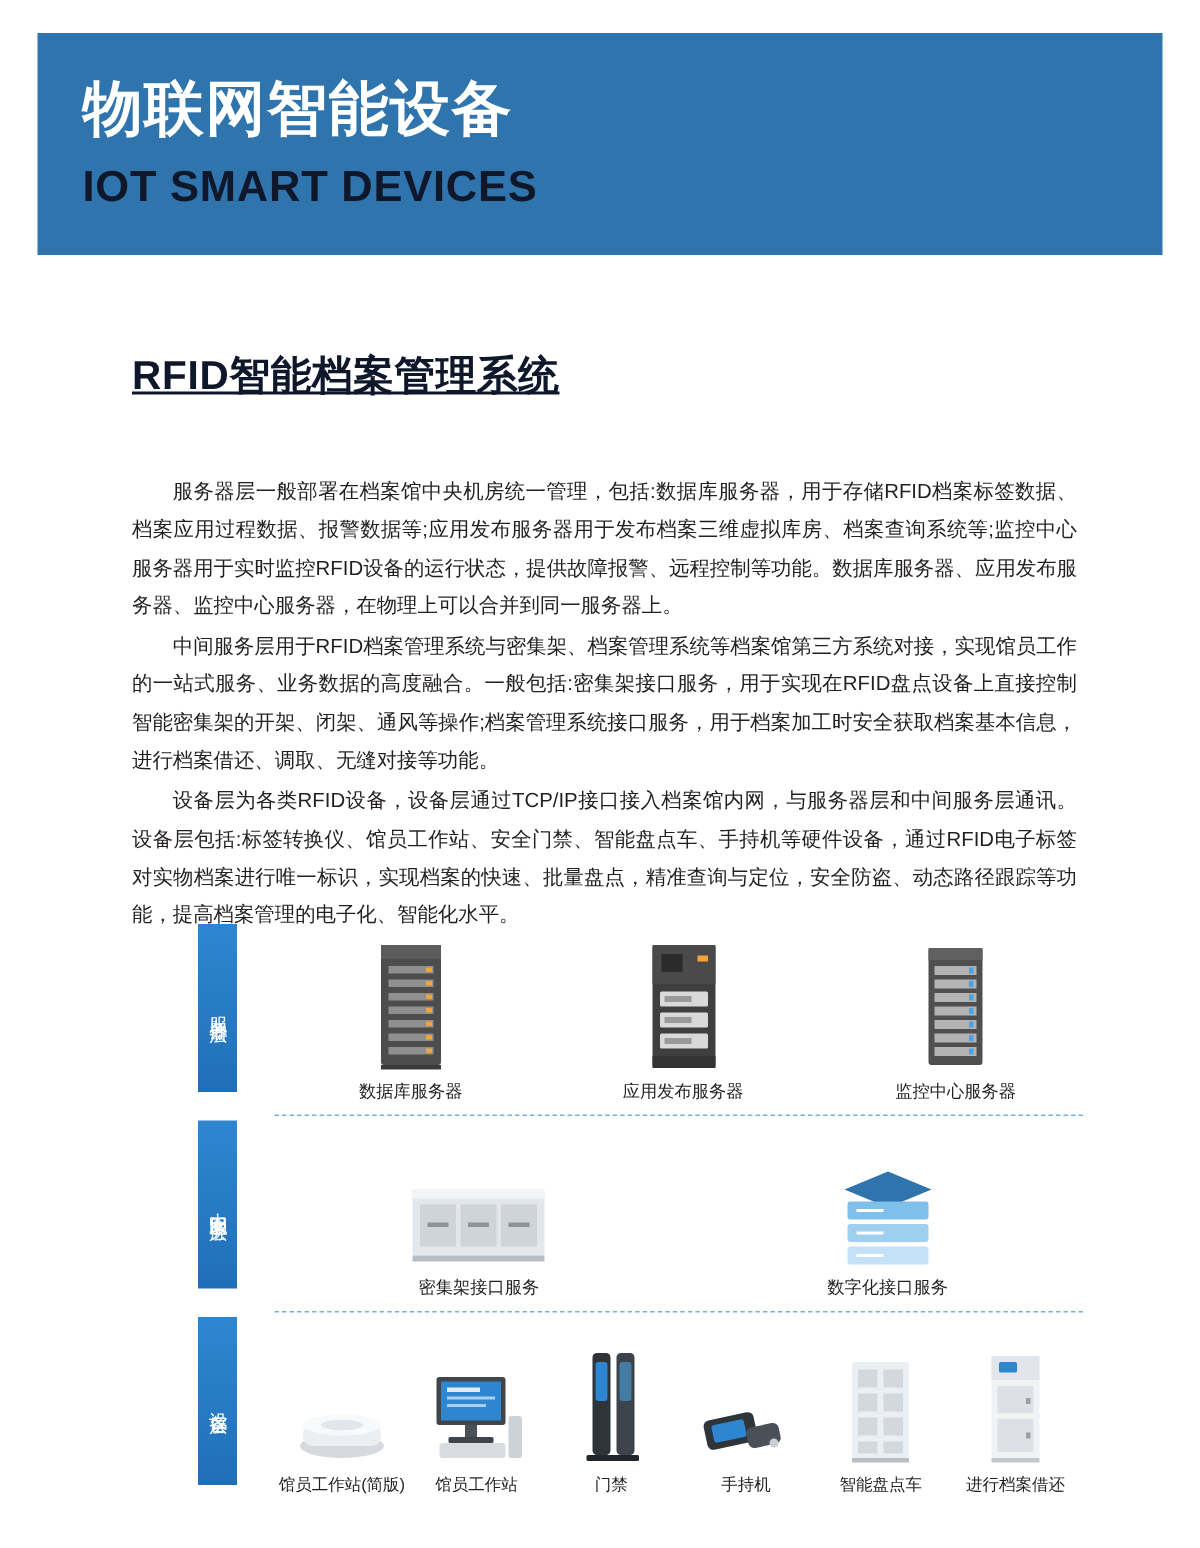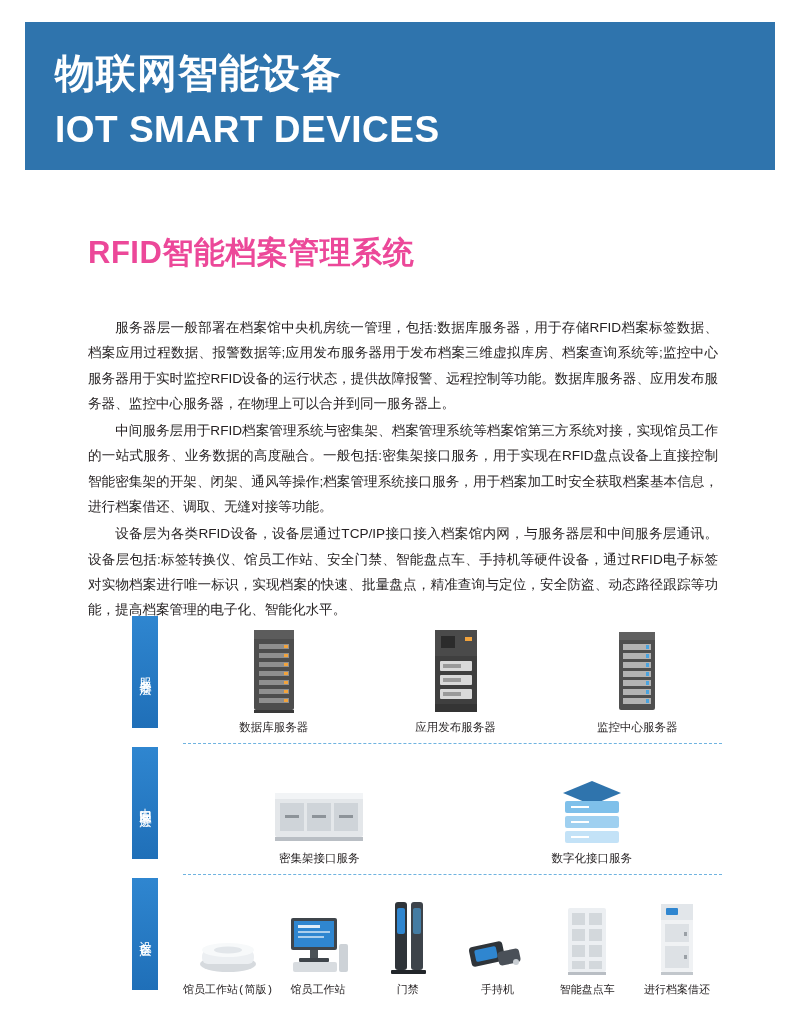--- a/index.html
+++ b/index.html
@@ -35,37 +35,38 @@
   }
   .header-title-cn {
     font-size: 40px;
     font-weight: bold;
     color: #ffffff;
     letter-spacing: 1px;
     line-height: 1.25;
     margin: 0;
   }
   .header-title-en {
-    font-size: 37px;
+    font-size: 29px;
     font-weight: bold;
-    color: #ffffff;
+    color: #0f172a;
     letter-spacing: 0.5px;
     margin: 12px 0 0 0;
     line-height: 1.1;
   }
 
   
   .section-title {
     position: absolute;
     left: 88px;
     top: 232px;
-    font-size: 31px;
+    font-size: 27px;
     font-weight: bold;
-    color: #ec4899;
+    color: #0f172a;
     letter-spacing: 0.5px;
+    text-decoration: underline;
   }
 
   
   .body-copy {
     position: absolute;
     left: 88px;
     top: 315px;
     width: 630px;
   }
   .body-copy p {
@@ -125,21 +126,20 @@
     height: 92px;
     display: flex;
     align-items: flex-end;
     justify-content: center;
   }
   .node-label {
     font-size: 11.5px;
     color: #231f20;
     margin-top: 6px;
     white-space: nowrap;
-    font-family: Liberation Mono, monospace;
   }
   .dash-sep {
     position: absolute;
     left: 95px;
     right: 6px;
     border-top: 1px dashed #6fb3e0;
     height: 0;
   }
   .sep1 { top: 131px; }
 

